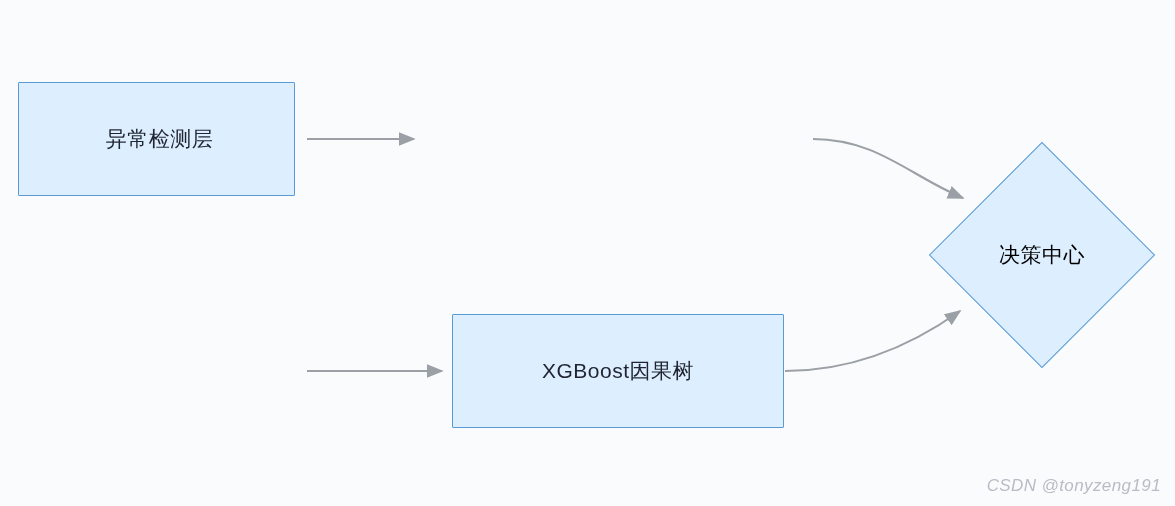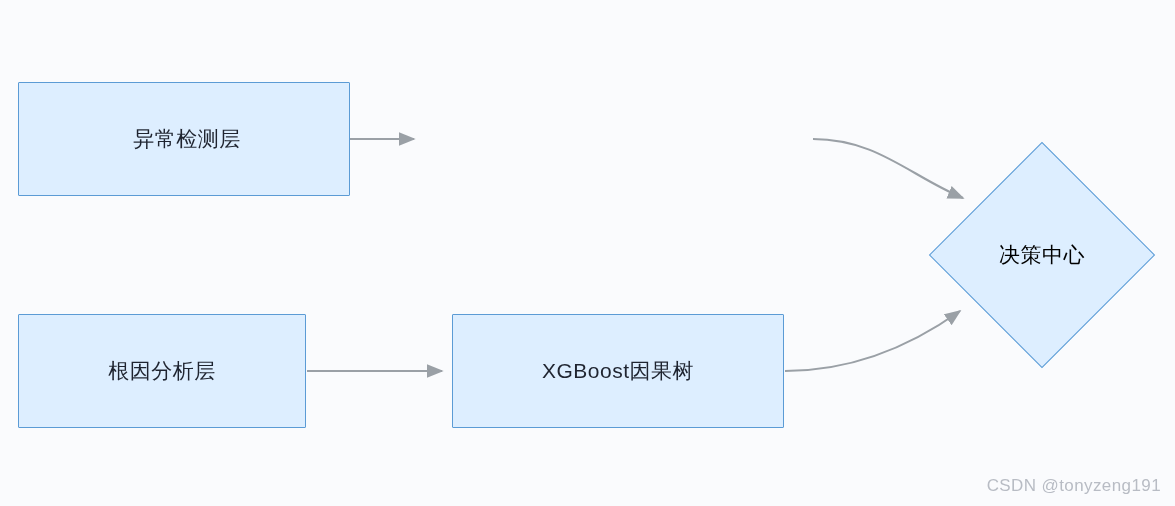--- a/index.html
+++ b/index.html
@@ -53,20 +53,21 @@
     height: 506px;
     overflow: visible;
   }
   .watermark {
     position: absolute;
     right: 14px;
     bottom: 10px;
     color: #b8bcc4;
     font-size: 17px;
     letter-spacing: 0.4px;
+    font-style: italic;
   }
 </style>
 </head>
 <body>
 
 <div id="canvas">
 
   <svg class="edges" viewBox="0 0 1175 506">
     <defs>
       <marker id="arrowhead" markerWidth="9" markerHeight="9" refX="7.2" refY="3.2" orient="auto" markerUnits="strokeWidth">
@@ -76,28 +77,25 @@
 
     <path d="M307,139 L414,139" fill="none" stroke="#9aa0a6" stroke-width="2.1" marker-end="url(#arrowhead)"></path>
 
     <path d="M307,371 L442,371" fill="none" stroke="#9aa0a6" stroke-width="2.1" marker-end="url(#arrowhead)"></path>
 
     <path d="M813,139 C877,139 910,176 963,198" fill="none" stroke="#9aa0a6" stroke-width="2.1" marker-end="url(#arrowhead)"></path>
 
     <path d="M785,371 C860,371 918,341 960,311" fill="none" stroke="#9aa0a6" stroke-width="2.1" marker-end="url(#arrowhead)"></path>
   </svg>
 
-  <div class="node rect" style="left:18px; top:82px; width:332px; height:114px;padding-left:6px;">
+  <div class="node rect" style="left:18px; top:82px; width:277px; height:114px;padding-left:6px;">
     <span>异常检测层</span>
   </div>
 
 
-  <div class="node rect" style="left:18px; top:314px; width:288px; height:114px;">
-    <span>根因分析层</span>
-  </div>
 
   <div class="node rect" style="left:452px; top:314px; width:332px; height:114px;">
     <span>XGBoost因果树</span>
   </div>
 
   <div class="diamond" style="left:962px; top:175px; width:160px; height:160px;"></div>
   <div class="diamond-label" style="left:962px; top:175px; width:160px; height:160px;">
     <span>决策中心</span>
   </div>
 

